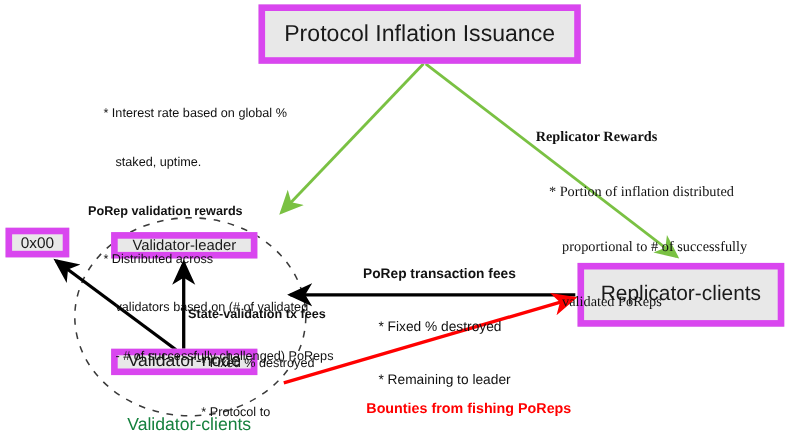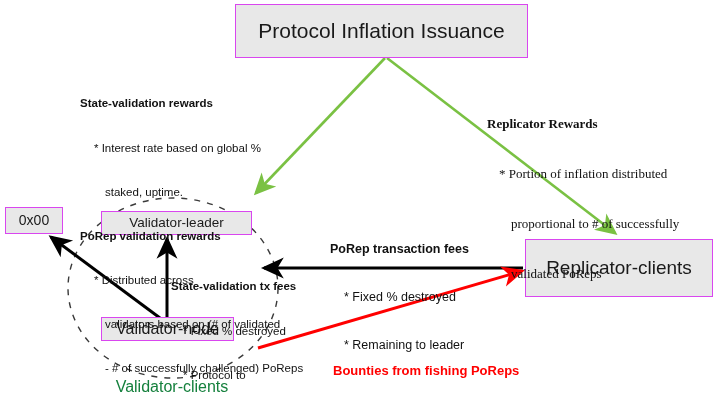--- a/index.html
+++ b/index.html
@@ -20,38 +20,38 @@
     left: 0;
     top: 0;
     width: 720px;
     height: 405px;
     pointer-events: none;
   }
   .node-box {
     position: absolute;
     box-sizing: border-box;
     background: #e8e8e8;
-    border: 1px solid #d946ef;
+    border: 6px solid #d946ef;
     display: flex;
     align-items: center;
     justify-content: center;
     color: #1a1a1a;
     text-align: center;
     line-height: 1.1;
   }
   #box-issuance {
     left: 235px; top: 4px; width: 293px; height: 54px;
     font-size: 21px;
   }
   #box-replicator {
     left: 525px; top: 239px; width: 188px; height: 58px;
     font-size: 19px;
   }
   #box-validator-leader {
-    left: 101px; top: 211px; width: 151px; height: 24px;
+    left: 101px; top: 211px; width: 133px; height: 24px;
     font-size: 13.5px;
   }
   #box-validator-node {
     left: 101px; top: 317px; width: 133px; height: 24px;
     font-size: 16px;
   }
   #box-zero {
     left: 5px; top: 207px; width: 58px; height: 27px;
     font-size: 14px;
   }
@@ -136,21 +136,20 @@
 
   <div class="node-box" id="box-replicator">Replicator-clients</div>
 
   <div class="node-box" id="box-validator-leader">Validator-leader</div>
 
   <div class="node-box" id="box-validator-node">Validator-node</div>
 
   <div class="node-box" id="box-zero">0x00</div>
 
   <div class="annot" id="annot-state-rewards">
-    <span class="hd">State-validation rewards</span>
     <span class="bl">* Interest rate based on global %</span>
     <span class="bl2">staked, uptime.</span>
     <span class="hd">PoRep validation rewards</span>
     <span class="bl">* Distributed across</span>
     <span class="bl2">validators based on (# of validated</span>
     <span class="bl2">- # of successfully challenged) PoReps</span>
   </div>
 
   <div class="annot" id="annot-replicator-rewards">
     <span class="hd">Replicator Rewards</span>

